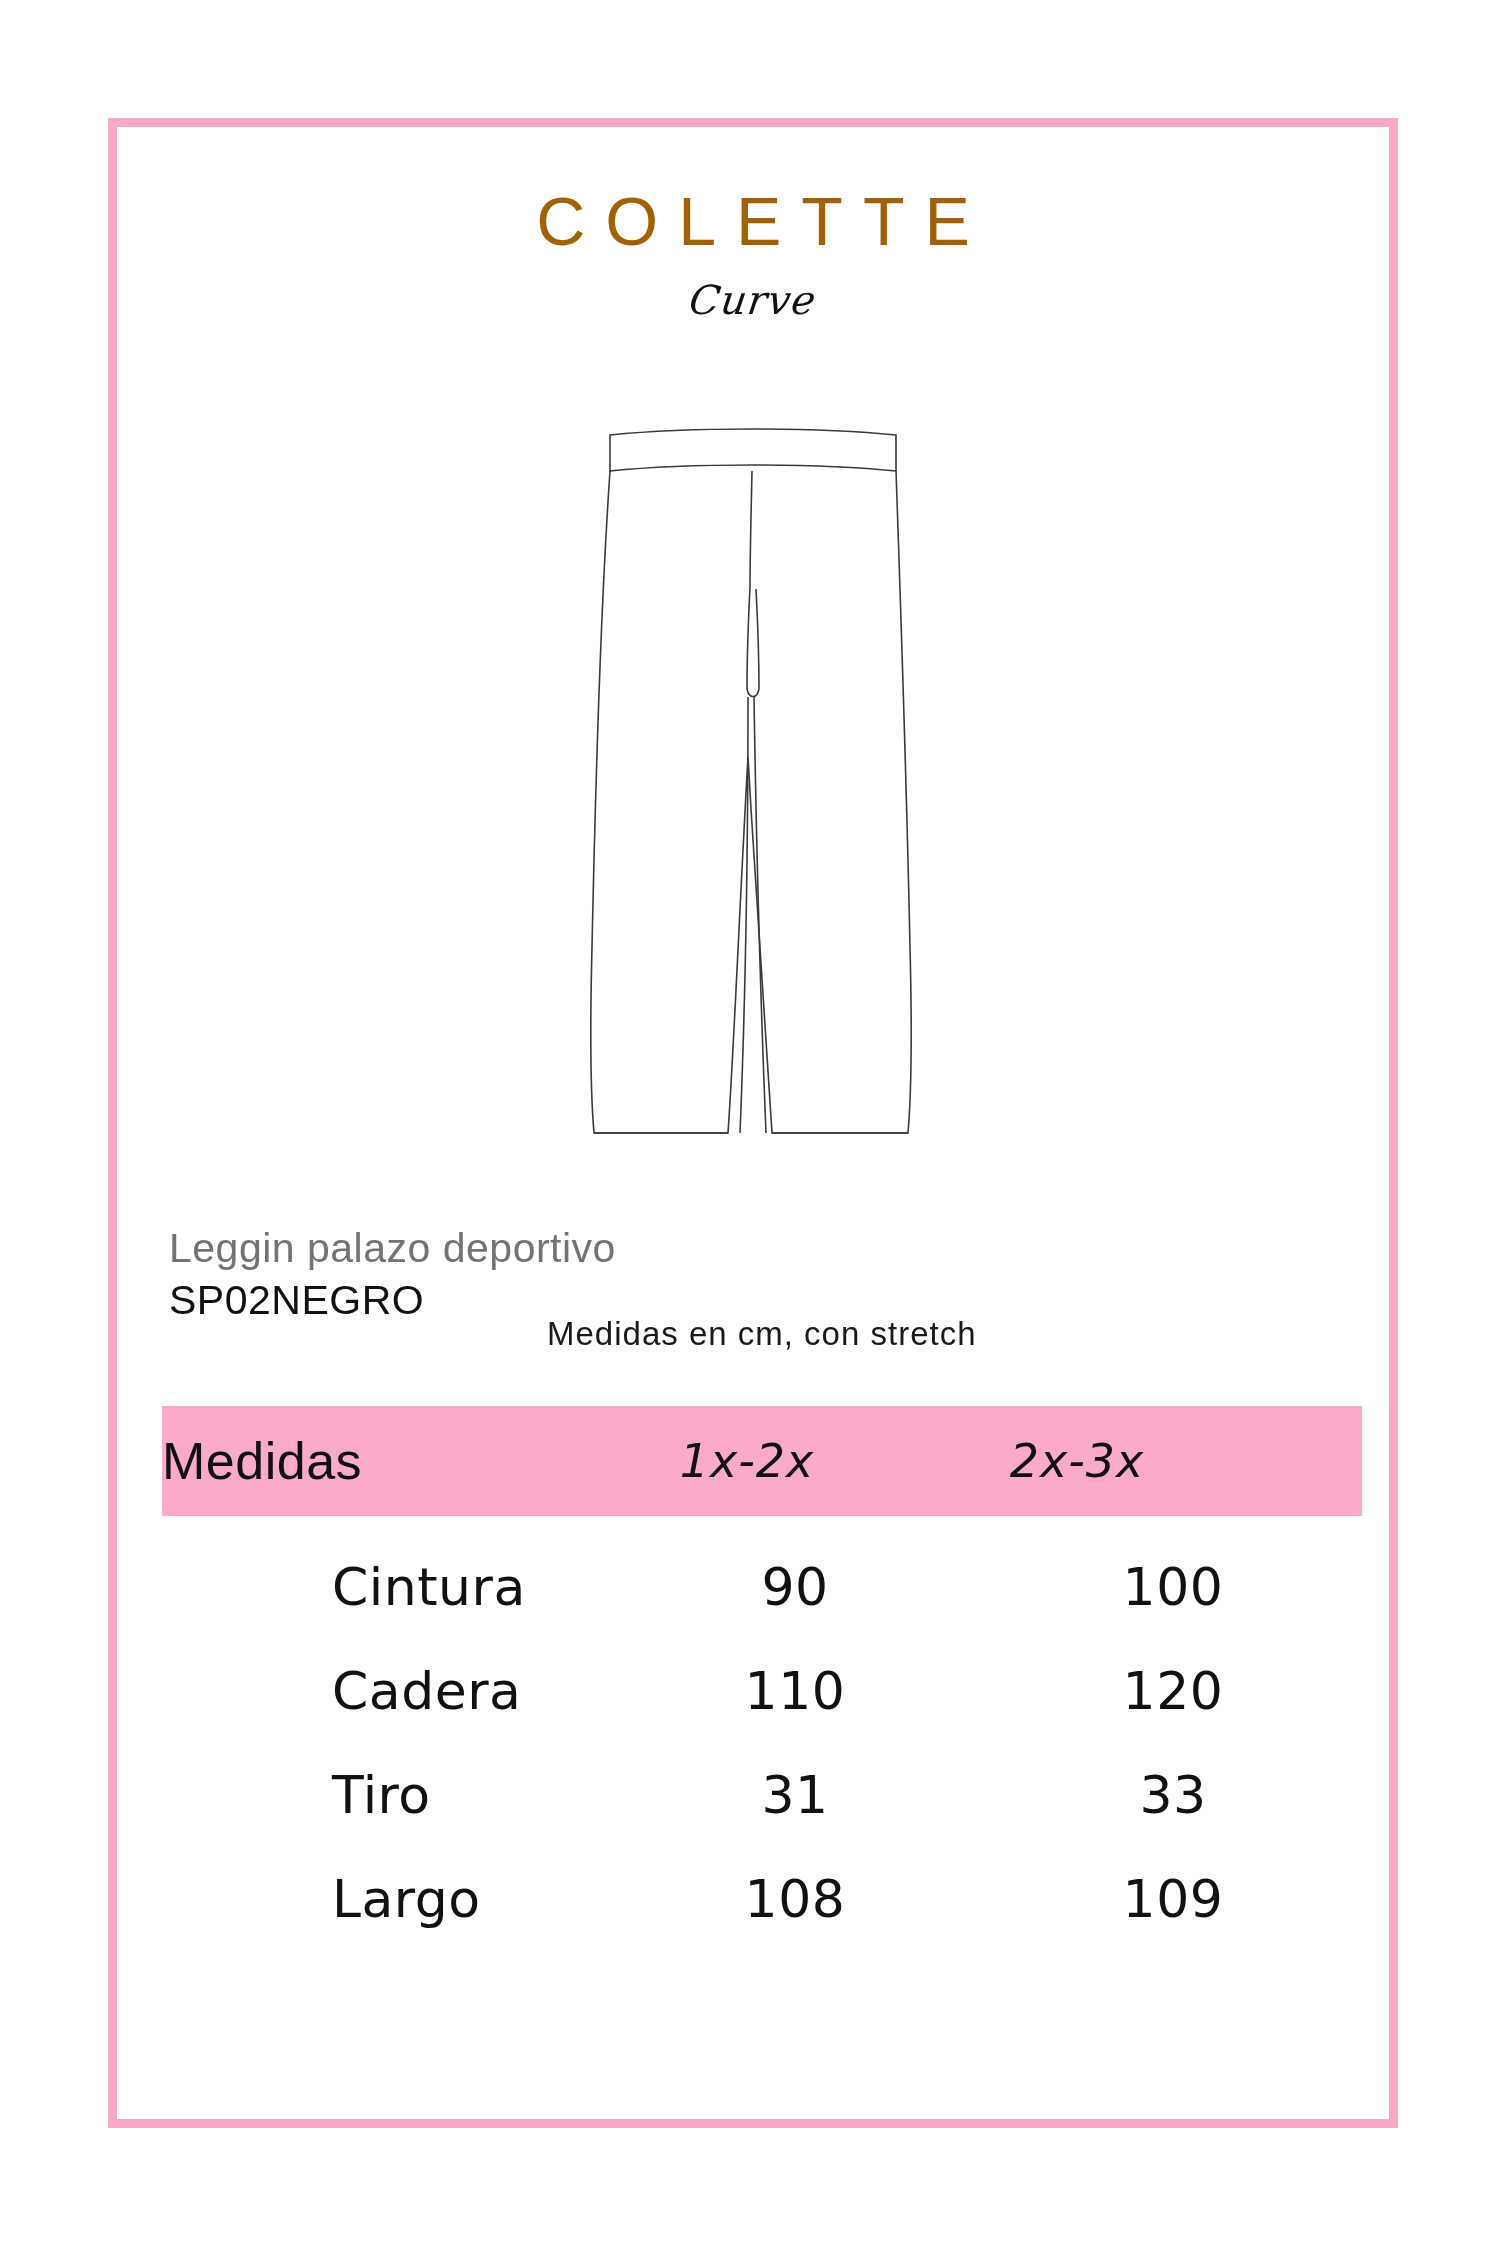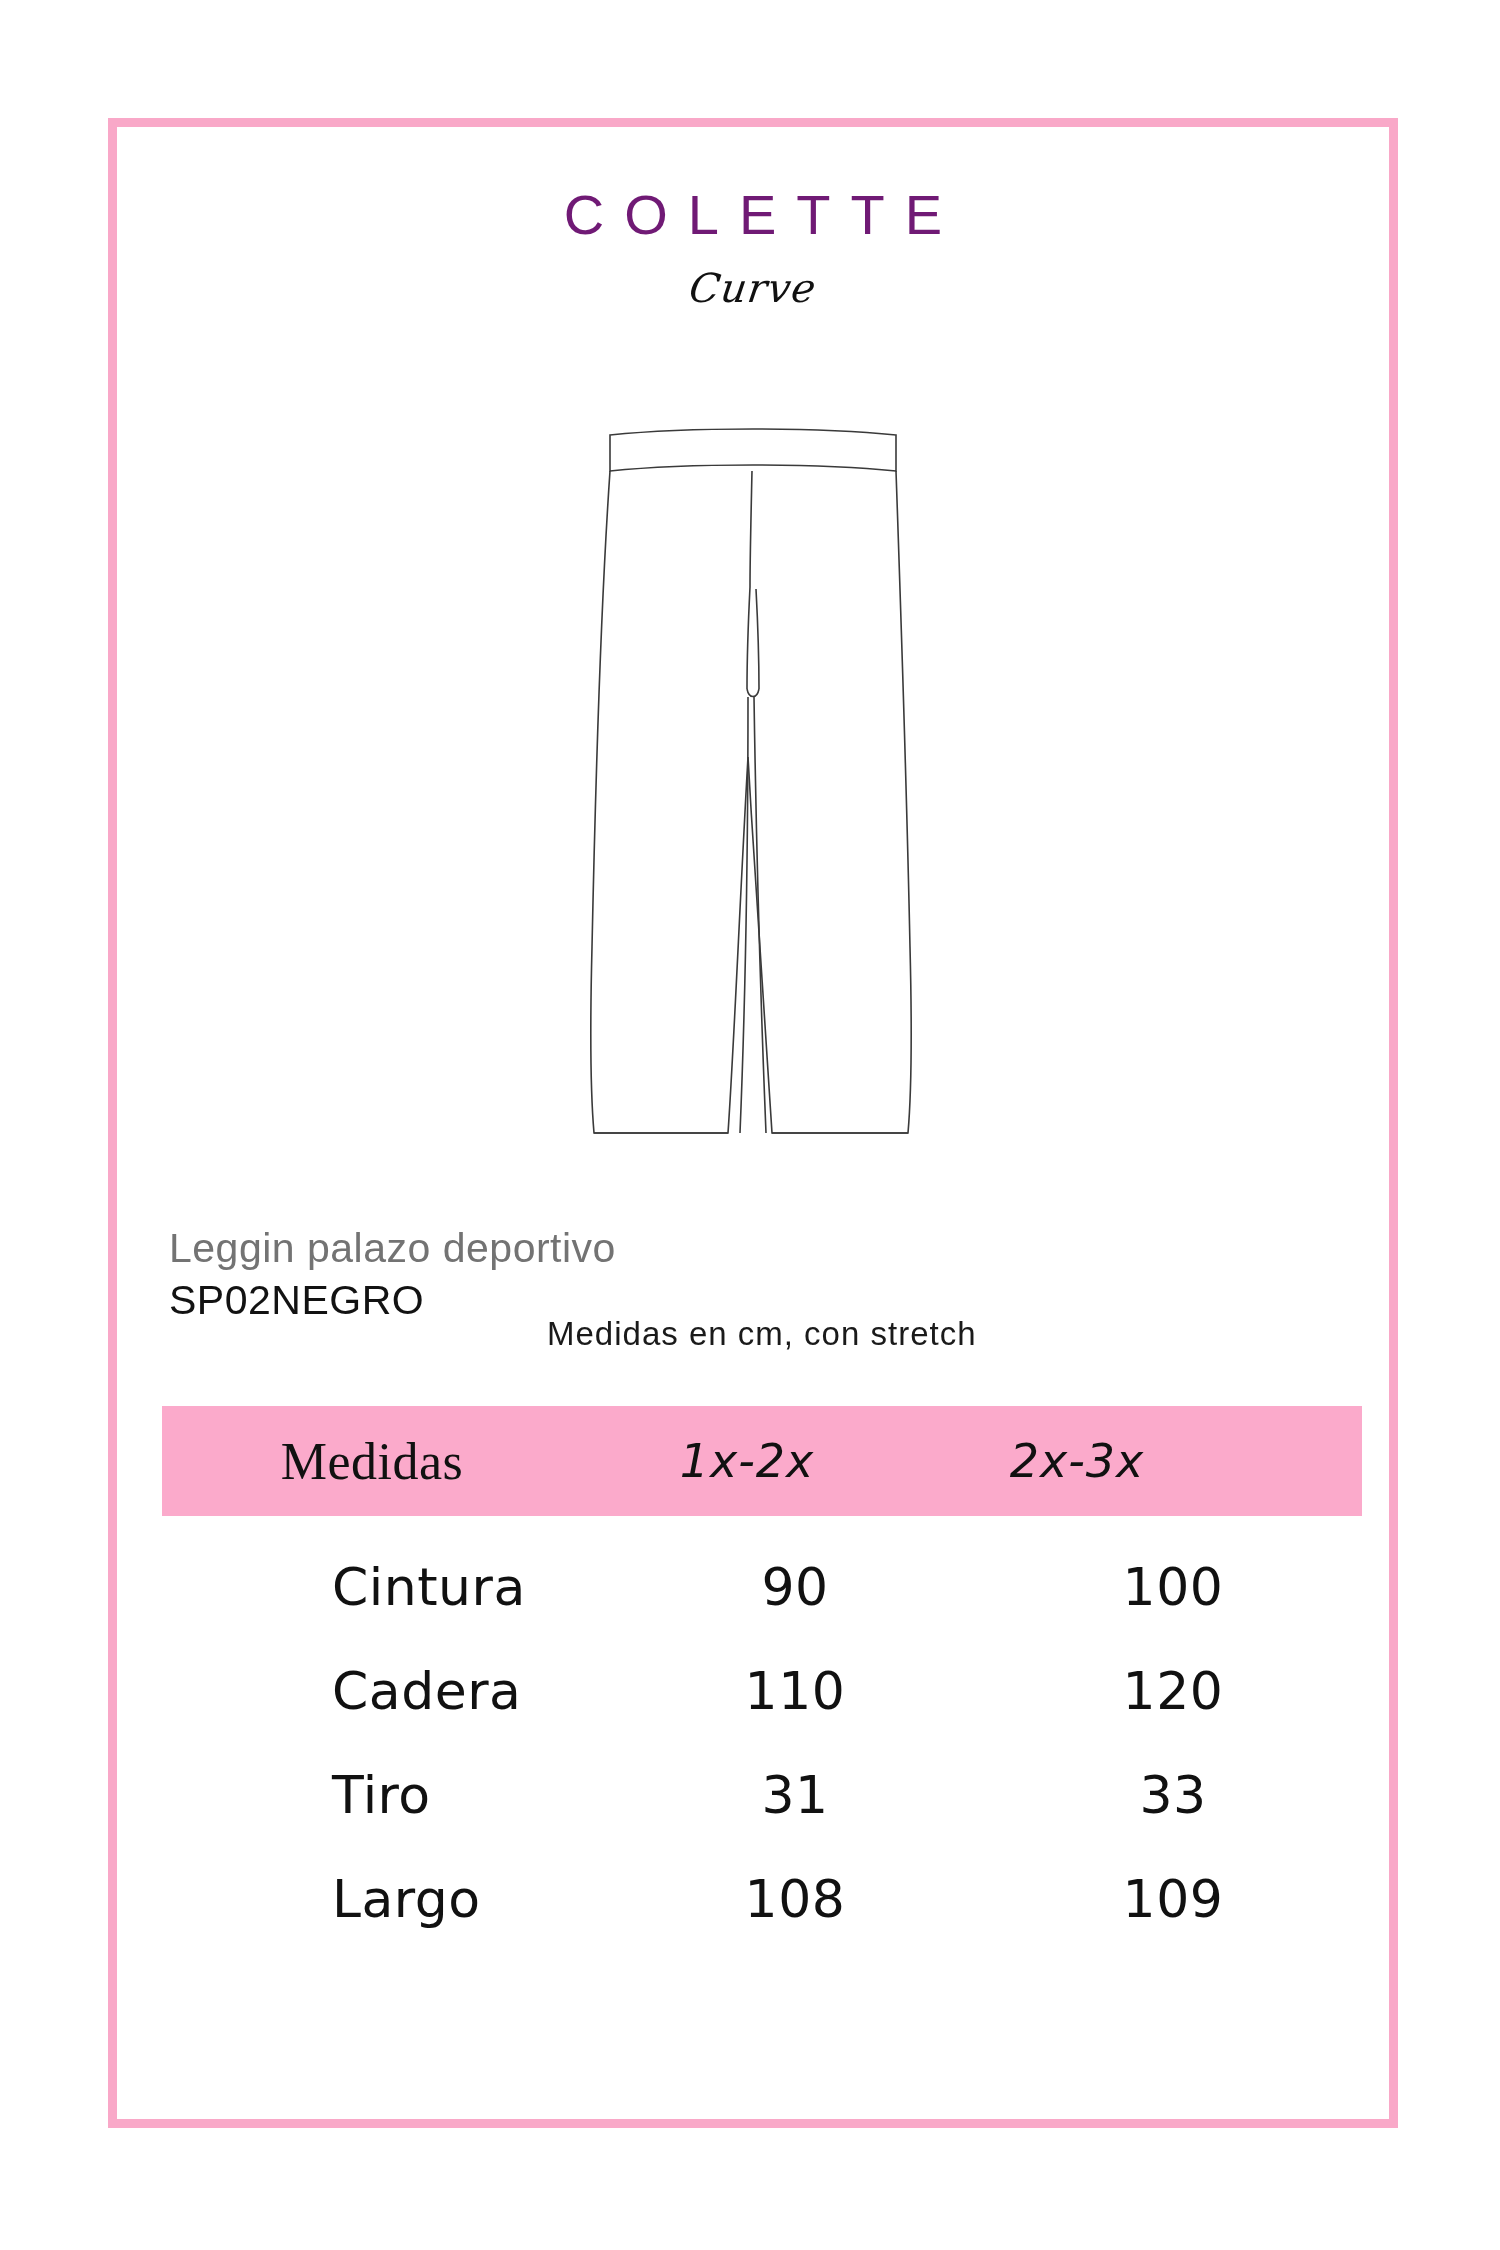--- a/index.html
+++ b/index.html
@@ -37,24 +37,24 @@
   
   .brand {
     position: absolute;
     left: 0;
     right: 0;
     top: 60px;
     text-align: center;
   }
   .brand-name {
     font-family: "Liberation Sans", sans-serif;
-    font-size: 56px;
+    font-size: 68px;
     letter-spacing: 20px;
     font-weight: 300;
-    color: #701a75;
+    color: #a16207;
     line-height: 1;
     text-indent: 20px;
   }
   .brand-sub {
     margin-top: 22px;
     font-family: "DejaVu Serif", serif;
     font-style: italic;
     font-size: 40px;
     color: #111111;
     letter-spacing: 1px;
@@ -114,22 +114,21 @@
     left: 45px;
     top: 1279px;
     width: 1200px;
     height: 110px;
     background: #fbaacb;
     display: flex;
     align-items: center;
   }
   .th-measures {
     width: 420px;
-    text-align: center;
-    font-family: Liberation Serif, serif;
+    font-family: Liberation Sans, sans-serif;
     font-size: 52px;
     color: #111111;
     letter-spacing: 0.5px;
   }
   .th-size {
     width: 330px;
     text-align: center;
     font-family: "DejaVu Sans", sans-serif;
     font-size: 46px;
     color: #111111;

